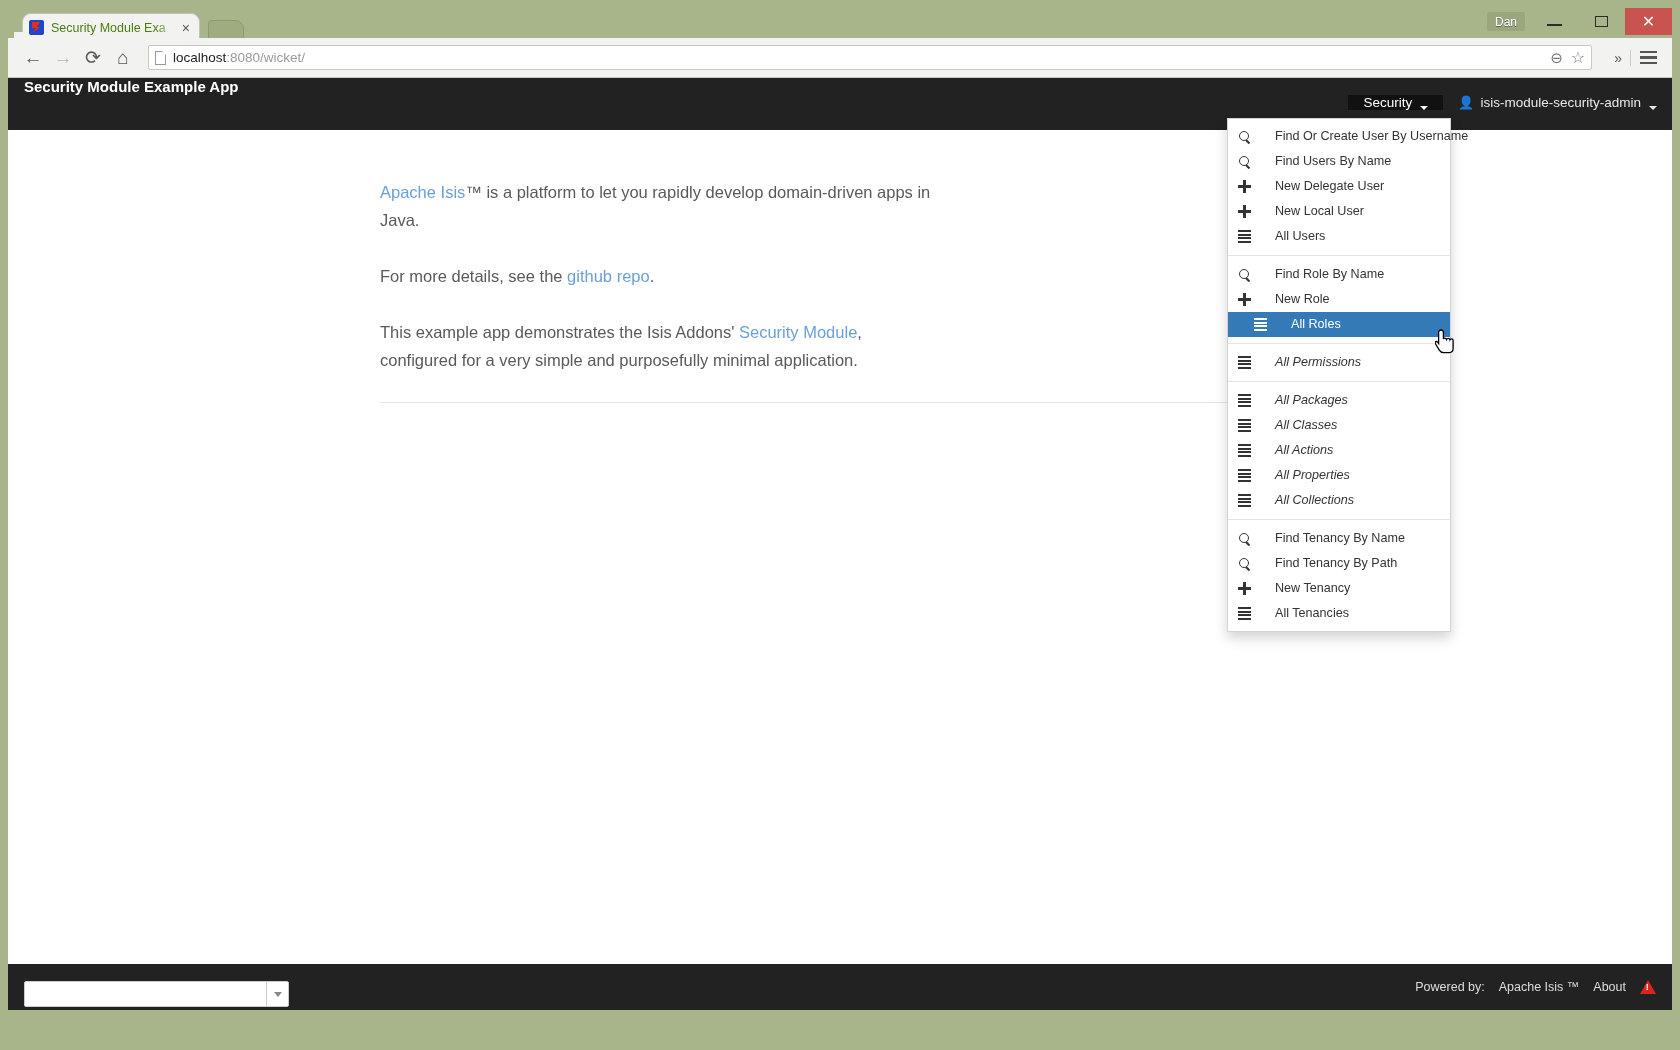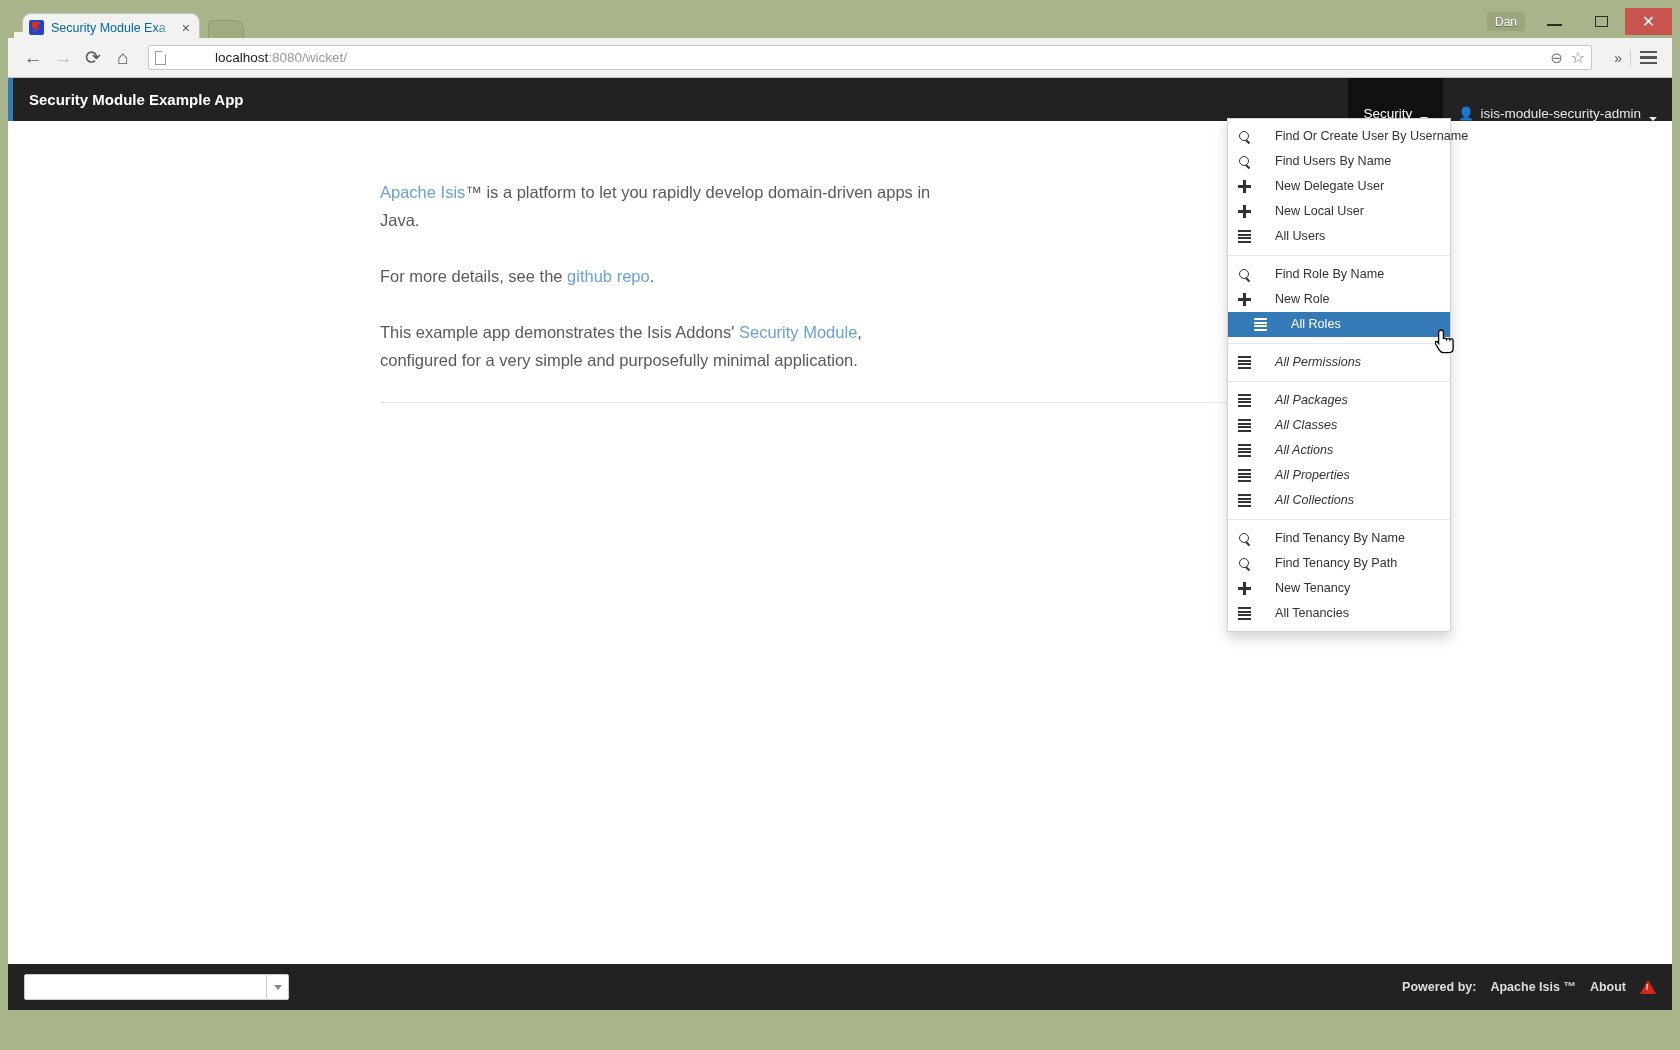--- a/index.html
+++ b/index.html
@@ -41,21 +41,21 @@
     width:15px; height:15px; margin-right:7px; flex:0 0 15px;
     background:#2244cc; border-radius:2px;
     position:relative; overflow:hidden;
   }
   .tab-favicon::after{
     content:""; position:absolute; left:3px; top:2px;
     width:8px; height:11px; background:#e03010;
     clip-path:polygon(0 0,100% 0,60% 45%,100% 45%,10% 100%,45% 55%,0 55%);
   }
   .tab-title {
-    font-size:12.5px; color:#0369a1;
+    font-size:12.5px; color:#4d7c0f;
     white-space:nowrap; overflow:hidden;
     -webkit-mask-image:linear-gradient(to right,#000 85%,transparent 100%);
     mask-image:linear-gradient(to right,#000 85%,transparent 100%);
     flex:1;
   }
   .tab-close {
     margin-left:4px; font-size:14px; color:#555; cursor:pointer;
     line-height:1; padding:0 3px;
   }
   #newtab {
@@ -86,21 +86,21 @@
     display:flex; align-items:center; padding:0 10px;
   }
   .nav-btn {
     width:30px; height:30px; display:flex; align-items:center; justify-content:center;
     color:#5a5a5a; font-size:19px; flex:0 0 30px;
   }
   .nav-btn.disabled { color:#b7b7b7; }
   #omnibox {
     flex:1; height:25px; margin:0 8px 0 10px;
     background:#fff; border:1px solid #c9c9c4; border-radius:2px;
-    display:flex; align-items:center; padding:0 6px;gap:42px;
+    display:flex; align-items:center; padding:0 6px;
   }
   .page-icon {
     width:11px;height:14px;border:1px solid #9a9a9a;background:#fff;
     margin-right:7px; position:relative; flex:0 0 11px;
   }
   .page-icon::after{content:"";position:absolute;right:-1px;top:-1px;border-width:0 4px 4px 0;border-style:solid;border-color:transparent #fff transparent transparent;}
   .url { font-size:13.5px; color:#9a9a9a; white-space:nowrap; }
   .url b { color:#222; font-weight:400; }
   .omni-right { margin-left:auto; display:flex; align-items:center; gap:8px; }
   .tb-right { display:flex; align-items:center; gap:4px; padding-left:6px;}
@@ -108,22 +108,22 @@
   .hamburger i { display:block; width:17px; height:2.6px; background:#555; }
 
   
   #viewport {
     position:absolute; left:0; top:78px; width:1664px; height:932px;
     background:#fff; overflow:hidden;
   }
 
   
   #appbar {
-    position:absolute; left:0; top:0; width:1664px; height:43px;
-    background:#222; display:flex; align-items:stretch;
+    position:absolute; left:0; top:0; width:1664px; height:52px;
+    background:#222; display:flex; align-items:stretch;flex-direction:column;
   }
   #brand-accent { width:5px; background:#337ab7; }
   #brand {
     display:flex; align-items:center; padding:0 16px;
     color:#fff; font-size:15px; font-weight:bold;
   }
   #nav-right { margin-left:auto; display:flex; align-items:stretch; }
   .navitem {
     display:flex; align-items:flex-end; gap:6px;
     padding:0 15px; color:#e8e8e8; font-size:13.5px;
@@ -175,21 +175,21 @@
   .para {
     font-size:16.5px; color:#5a5a5a; line-height:28px;
     max-width:560px; margin:0 0 28px 0;
   }
   .para a { color:#6aa0d8; text-decoration:none; }
   hr.divider { border:none; border-top:1px solid #e4e4e4; margin:16px 0 0 0; }
 
   
   #footer {
     position:absolute; left:0; bottom:0; width:1664px; height:46px;
-    background:#222; display:flex; align-items:center; padding:17px 16px;font-weight:bold;
+    background:#222; display:flex; padding:17px 16px;
   }
   #footer-select {
     width:265px; height:26px; background:#fff; border:1px solid #ccc;
     display:flex; align-items:center; border-radius:2px; overflow:hidden;
   }
   #footer-select .sel-field { flex:1; height:100%; }
   #footer-select .sel-arrow {
     width:22px; height:100%; border-left:1px solid #ccc;
     display:flex; align-items:center; justify-content:center;
   }

